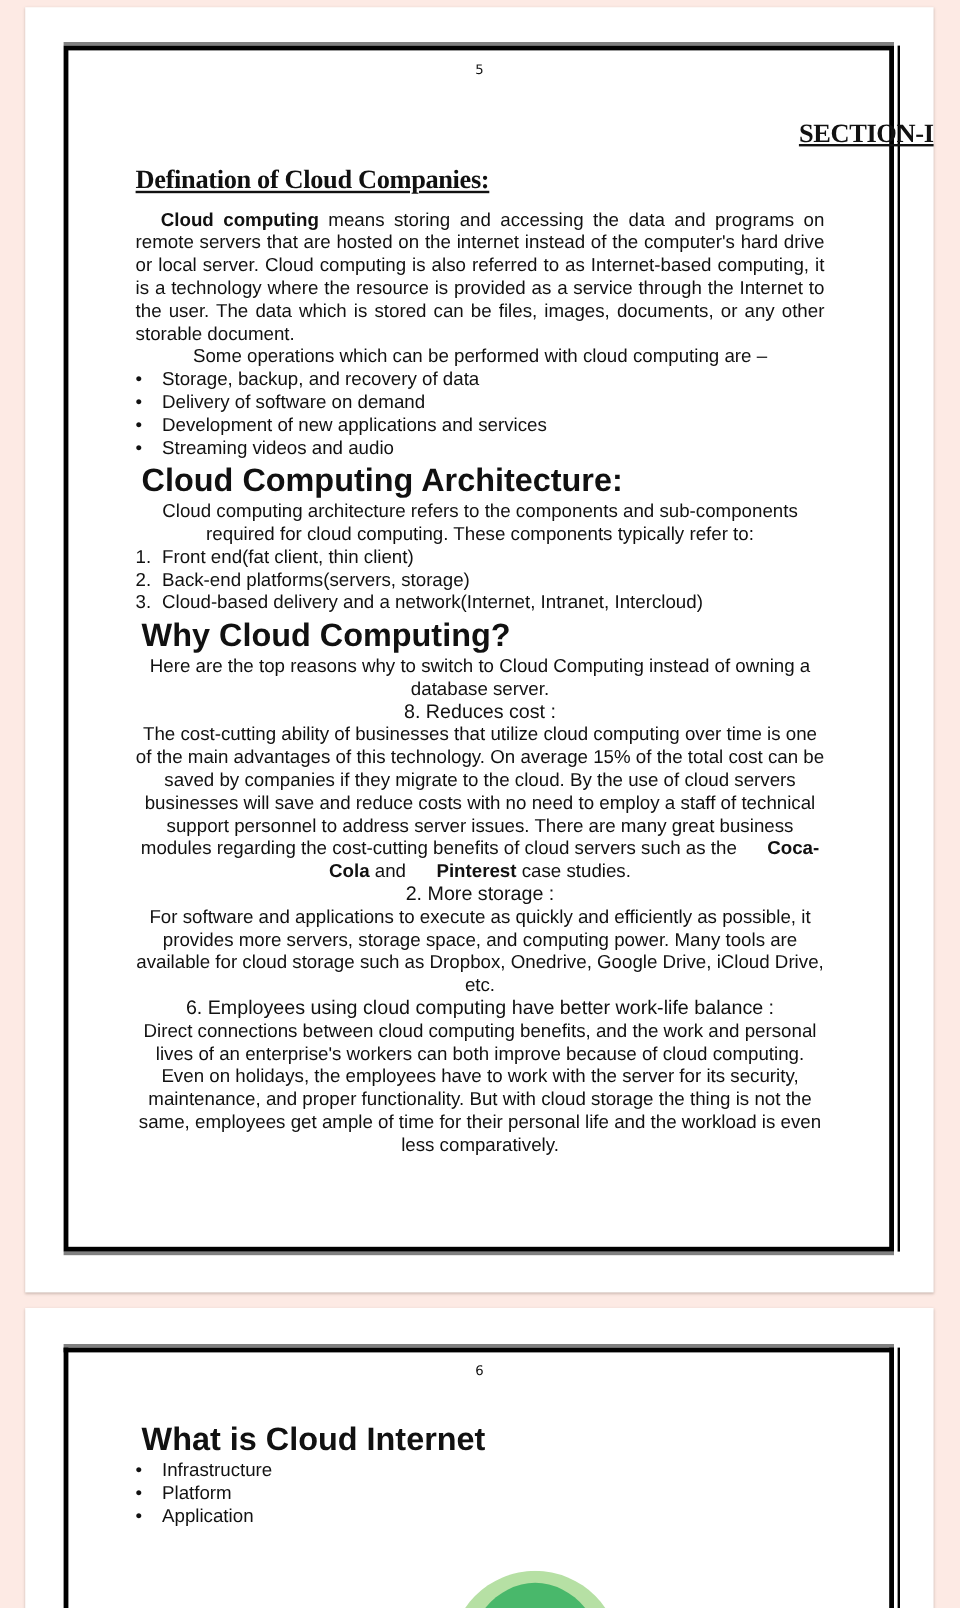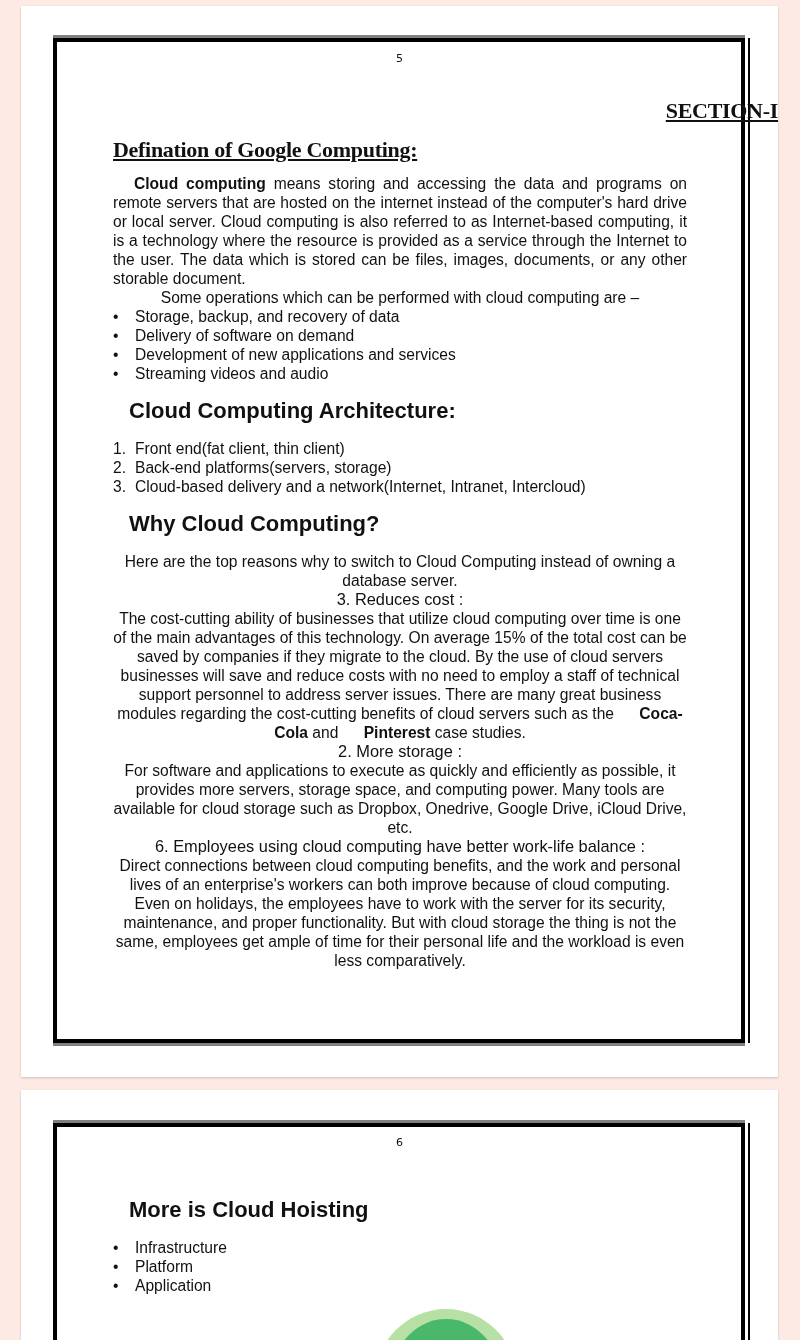--- a/index.html
+++ b/index.html
@@ -42,22 +42,22 @@
   .section-title {
     position:absolute; left:0; width:757px; text-align:right;
     font-family:"Liberation Serif", serif; font-weight:bold; font-size:22px;
     text-decoration:underline; letter-spacing:-0.3px;
   }
   .serif-heading {
     font-family:"Liberation Serif", serif; font-weight:bold; font-size:22px;
     text-decoration:underline; margin:0; line-height:26px; letter-spacing:-0.3px;
   }
   .sans-heading {
-    font-family:"Liberation Sans", sans-serif; font-weight:bold; font-size:22px;
-    margin:16px; line-height:24px;
+    font-family:"Liberation Sans", sans-serif; font-weight:bold; font-size:27px;
+    margin:5px; line-height:24px;
   }
   p { margin:0; font-size:15.6px; line-height:19px;text-align:center; }
   .justify { text-align:justify; }
   .sub { font-size:16.4px; line-height:19px; margin:0; }
   ul, ol { margin:0; padding:0; list-style:none; }
   li { font-size:15.6px; line-height:19px; position:relative; padding-left:22px; }
   li .mark { position:absolute; left:0; top:0; }
   .bold { font-weight:bold;margin-left:21px; }
 
   .diagram {
@@ -80,63 +80,64 @@
 <div class="page" id="page1">
   <div class="frame">
     <div class="frame-inner"></div>
     <div class="frame-line"></div>
   </div>
 
   <div class="pagenum" style="top:46px;">5</div>
   <div class="section-title" style="top:92px;">SECTION-I</div>
 
   <div class="content" style="top:131px;">
-    <h2 class="serif-heading">Defination of Google Computing:</h2>
+    <h2 class="serif-heading">Defination of Cloud Companies:</h2>
 
     <p class="justify" style="margin-top:11px;"><span class="bold">Cloud computing</span><span> means storing and accessing the data and programs on remote servers that are hosted on the internet instead of the computer's hard drive or local server. Cloud computing is also referred to as Internet-based computing, it is a technology where the resource is provided as a service through the Internet to the user. The data which is stored can be files, images, documents, or any other storable document.</span></p>
 
     <p>Some operations which can be performed with cloud computing are –</p>
     <ul>
       <li><span class="mark">•</span><span>Storage, backup, and recovery of data</span></li>
       <li><span class="mark">•</span><span>Delivery of software on demand</span></li>
       <li><span class="mark">•</span><span>Development of new applications and services</span></li>
       <li><span class="mark">•</span><span>Streaming videos and audio</span></li>
     </ul>
 
     <h2 class="sans-heading">Cloud Computing Architecture:</h2>
+    <p>Cloud computing architecture refers to the components and sub-components required for cloud computing. These components typically refer to:</p>
     <ol>
       <li><span class="mark">1.</span><span>Front end(fat client, thin client)</span></li>
       <li><span class="mark">2.</span><span>Back-end platforms(servers, storage)</span></li>
       <li><span class="mark">3.</span><span>Cloud-based delivery and a network(Internet, Intranet, Intercloud)</span></li>
     </ol>
 
     <h2 class="sans-heading">Why Cloud Computing?</h2>
     <p>Here are the top reasons why to switch to Cloud Computing instead of owning a database server.</p>
 
-    <p class="sub">3. Reduces cost :</p>
+    <p class="sub">8. Reduces cost :</p>
     <p><span>The cost-cutting ability of businesses that utilize cloud computing over time is one of the main advantages of this technology. On average 15% of the total cost can be saved by companies if they migrate to the cloud. By the use of cloud servers businesses will save and reduce costs with no need to employ a staff of technical support personnel to address server issues. There are many great business modules regarding the cost-cutting benefits of cloud servers such as the </span><span class="bold">Coca-Cola</span><span> and </span><span class="bold">Pinterest</span><span> case studies.</span></p>
 
     <p class="sub">2. More storage :</p>
     <p>For software and applications to execute as quickly and efficiently as possible, it provides more servers, storage space, and computing power. Many tools are available for cloud storage such as Dropbox, Onedrive, Google Drive, iCloud Drive, etc.</p>
 
     <p class="sub">6. Employees using cloud computing have better work-life balance :</p>
     <p>Direct connections between cloud computing benefits, and the work and personal lives of an enterprise's workers can both improve because of cloud computing. Even on holidays, the employees have to work with the server for its security, maintenance, and proper functionality. But with cloud storage the thing is not the same, employees get ample of time for their personal life and the workload is even less comparatively.</p>
   </div>
 </div>
 
 <div class="page" id="page2">
   <div class="frame">
     <div class="frame-inner"></div>
     <div class="frame-line"></div>
   </div>
 
   <div class="pagenum" style="top:46px;">6</div>
 
   <div class="content" style="top:92px;">
-    <h2 class="sans-heading">More is Cloud Hoisting</h2>
+    <h2 class="sans-heading">What is Cloud Internet</h2>
     <ul>
       <li><span class="mark">•</span><span>Infrastructure</span></li>
       <li><span class="mark">•</span><span>Platform</span></li>
       <li><span class="mark">•</span><span>Application</span></li>
     </ul>
   </div>
 
   <div class="diagram">
     <div class="outer"></div>
     <div class="inner"></div>

